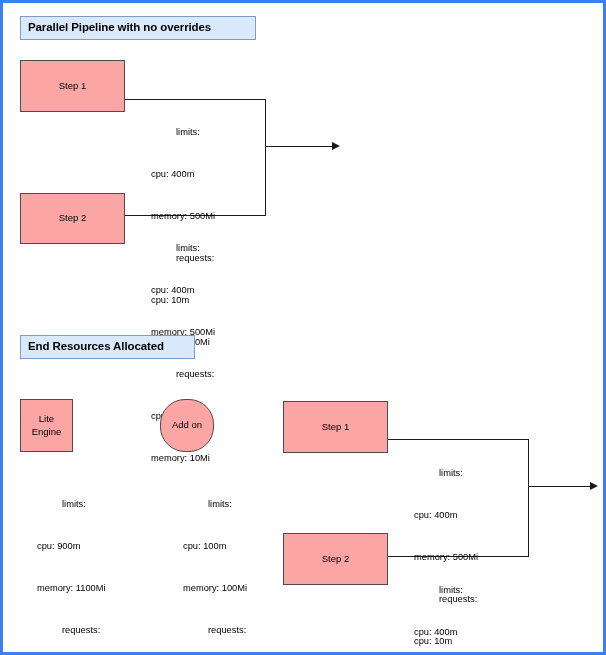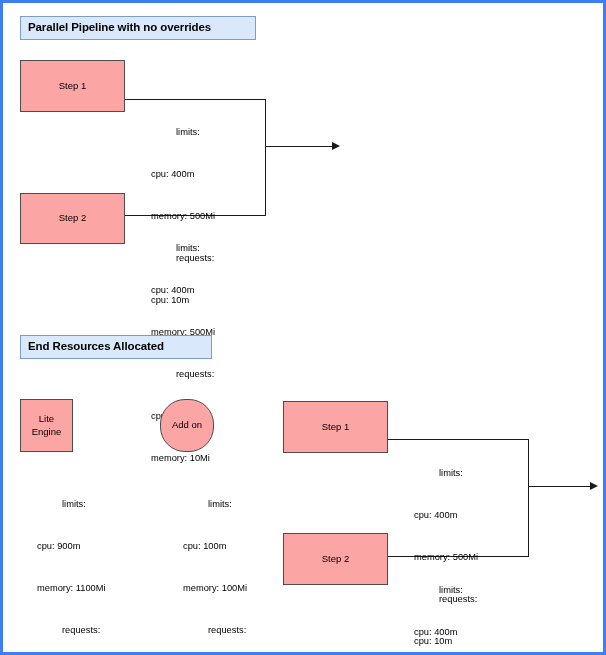--- a/index.html
+++ b/index.html
@@ -117,21 +117,21 @@
 
     <div class="spec" style="left:131px; top:210px;">
       <span class="key">limits:</span>
       <span class="ind">cpu: 400m</span>
       <span class="ind">memory: 500Mi</span>
       <span class="key">requests:</span>
       <span class="ind">cpu: 10m</span>
       <span class="ind">memory: 10Mi</span>
     </div>
 
-    <div class="title-chip" style="left:17px; top:332px; width:192px; height:24px;">End Resources Allocated</div>
+    <div class="title-chip" style="left:17px; top:332px; width:175px; height:24px;">End Resources Allocated</div>
 
     <div class="box" style="left:17px; top:396px; width:53px; height:53px; white-space:pre;">Lite
 Engine</div>
 
     <div class="box" style="left:157px; top:396px; width:54px; height:53px;border-radius:25px;">Add on</div>
 
     <div class="box" style="left:280px; top:398px; width:105px; height:52px;">Step 1</div>
 
     <div class="box" style="left:280px; top:530px; width:105px; height:52px;">Step 2</div>
 

